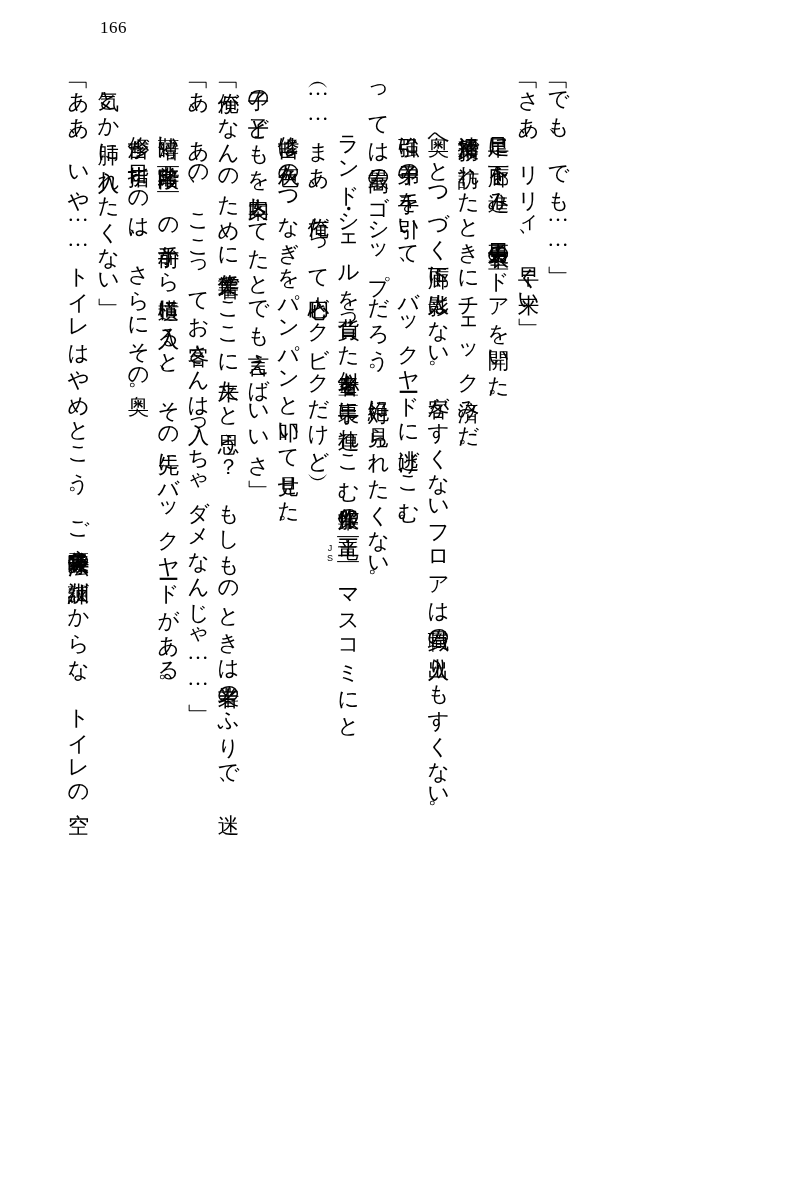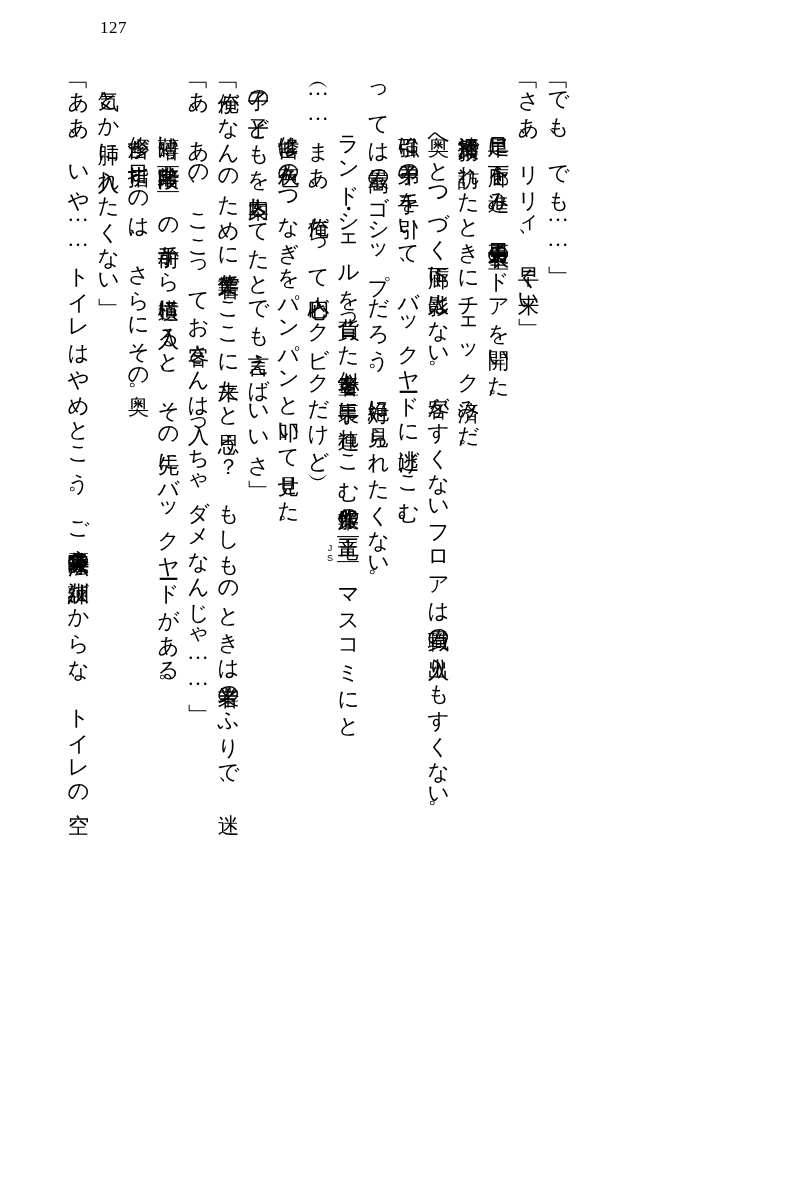--- a/index.html
+++ b/index.html
@@ -69,21 +69,21 @@
     font-size: 9px;
     font-family: "Liberation Sans", sans-serif;
     letter-spacing: 0;
   }
 </style>
 </head>
 <body>
 
 <div class="page">
 
-  <div class="page-number">127</div>
+  <div class="page-number">166</div>
 
   <div class="text-body">
     <div class="col">「ああ、いや……トイレはやめとこう。ご褒美兼呼吸法の訓練だからな、トイレの空</div>
     <div class="col">気とか肺に入れたくない」</div>
     <div class="col ind">　修吉が目指すのは、さらにその奥。</div>
     <div class="col ind">　薄暗い非常階段——の手前から横道に入ると、その先にバックヤードがある。</div>
     <div class="col">「あ、あの、ここってお客さんは入っちゃダメなんじゃ……」</div>
     <div class="col">「俺がなんのために作業着でここに来たと思う？　もしものときは業者のふりで、迷</div>
     <div class="col">子の子どもを案内してたとでも言えばいいさ」</div>
     <div class="col ind">　修吉は灰色のつなぎをパンパンと叩いて見せた。</div>

